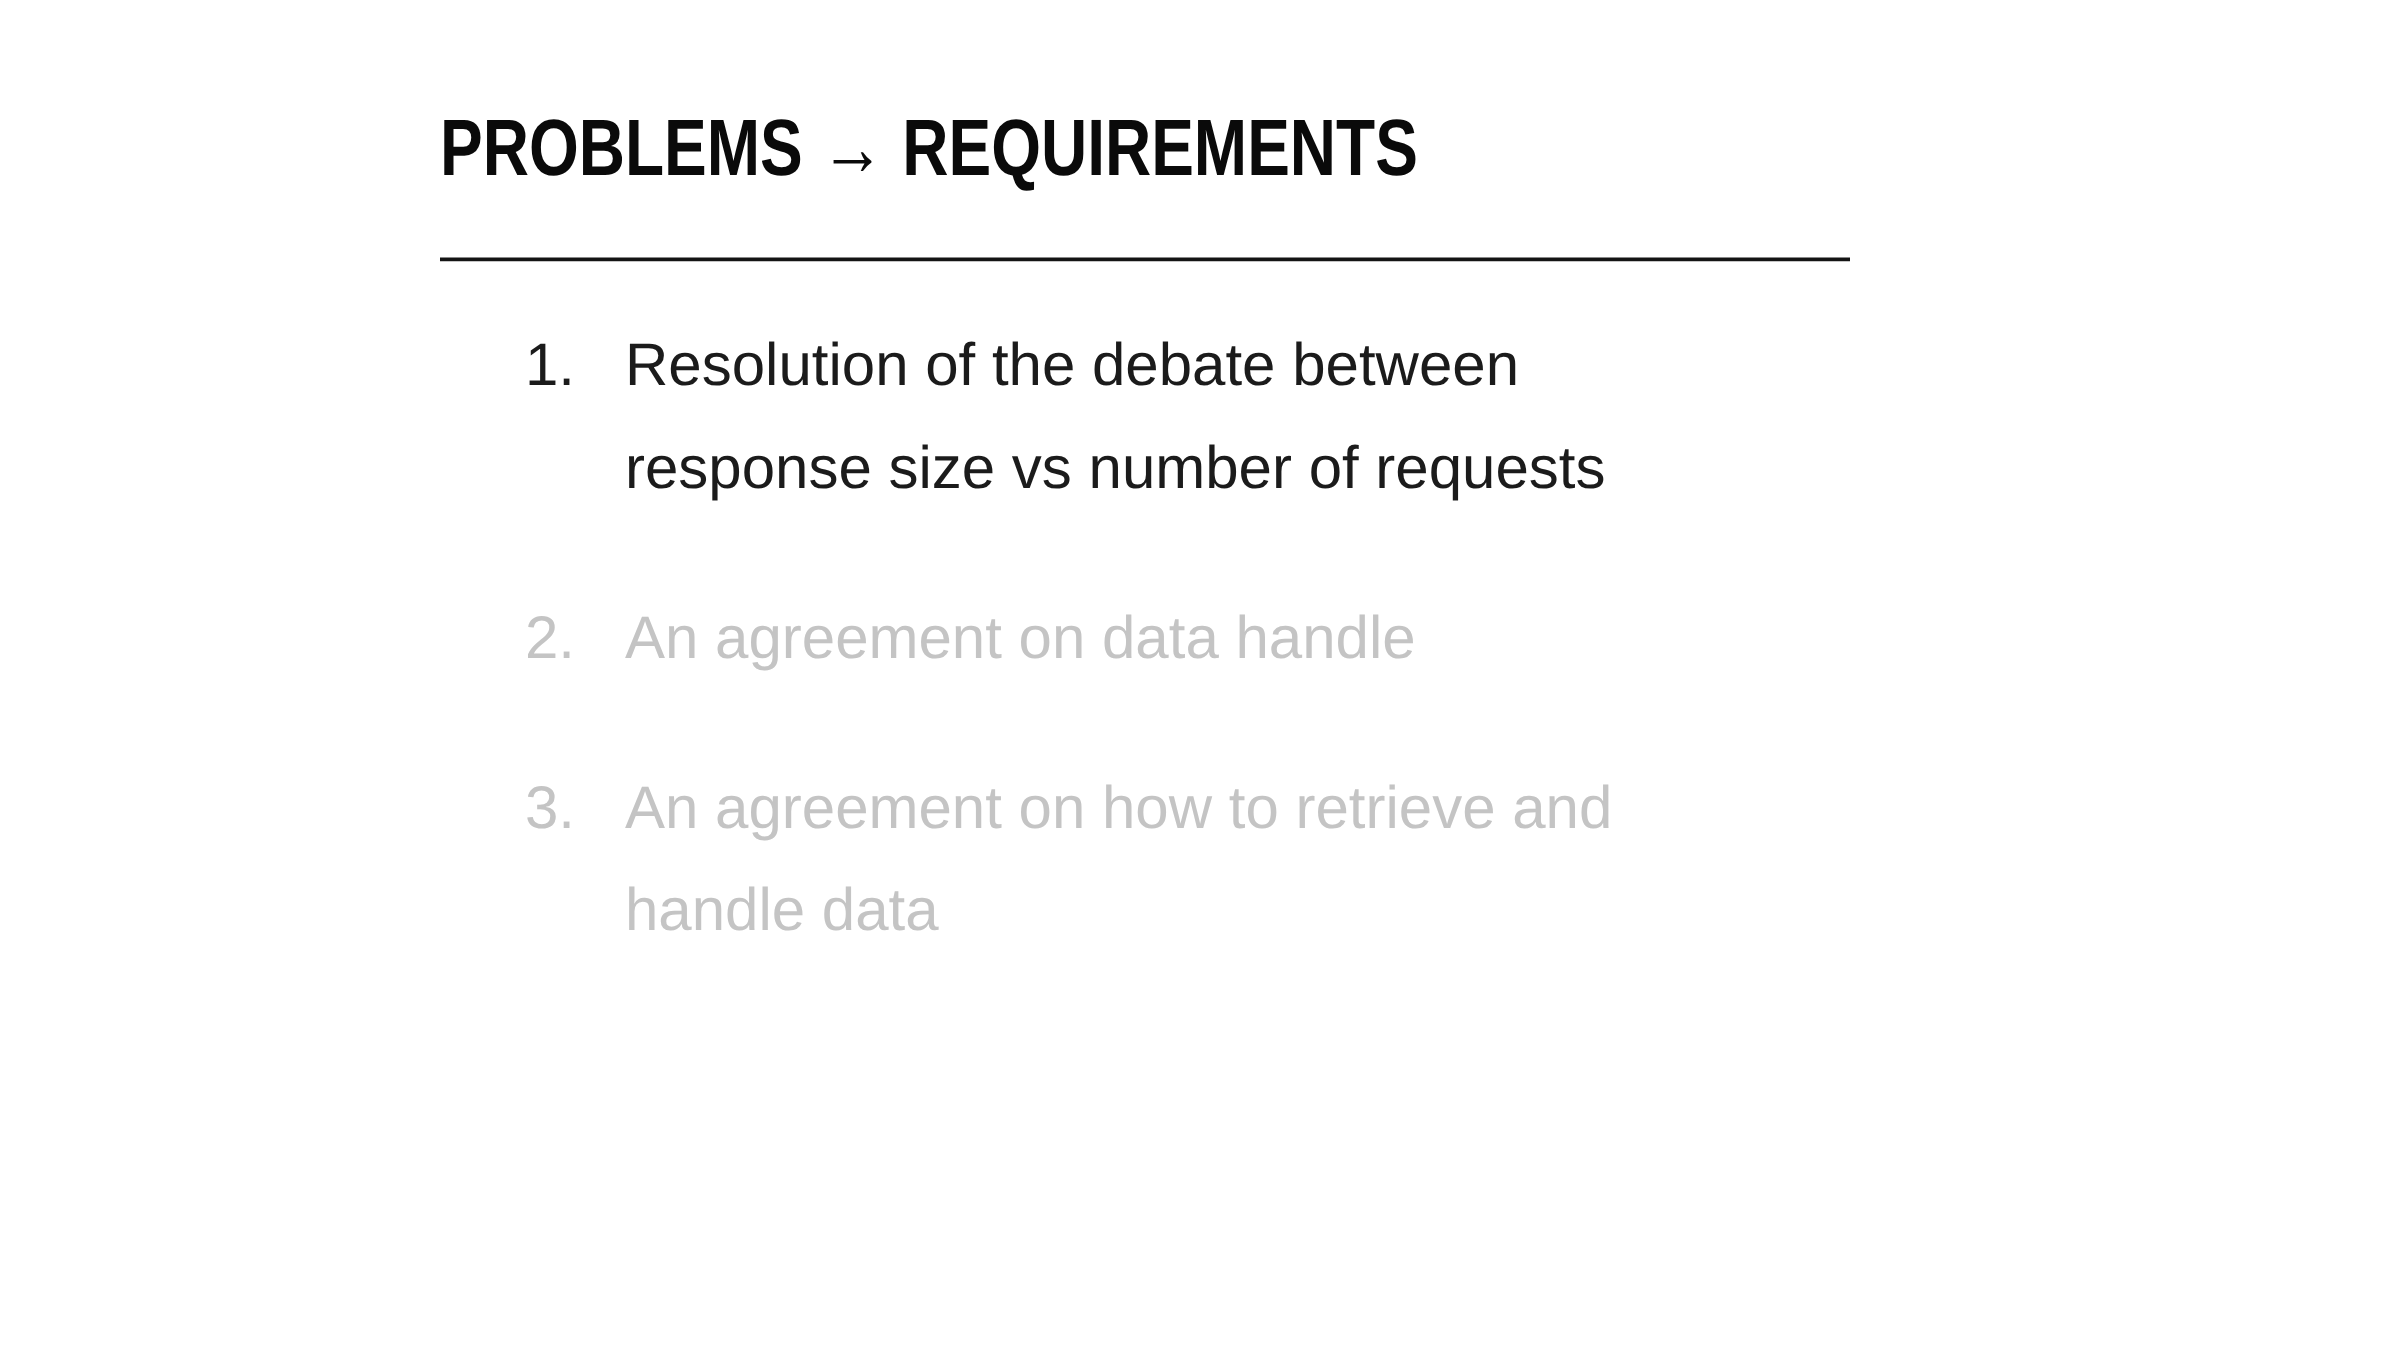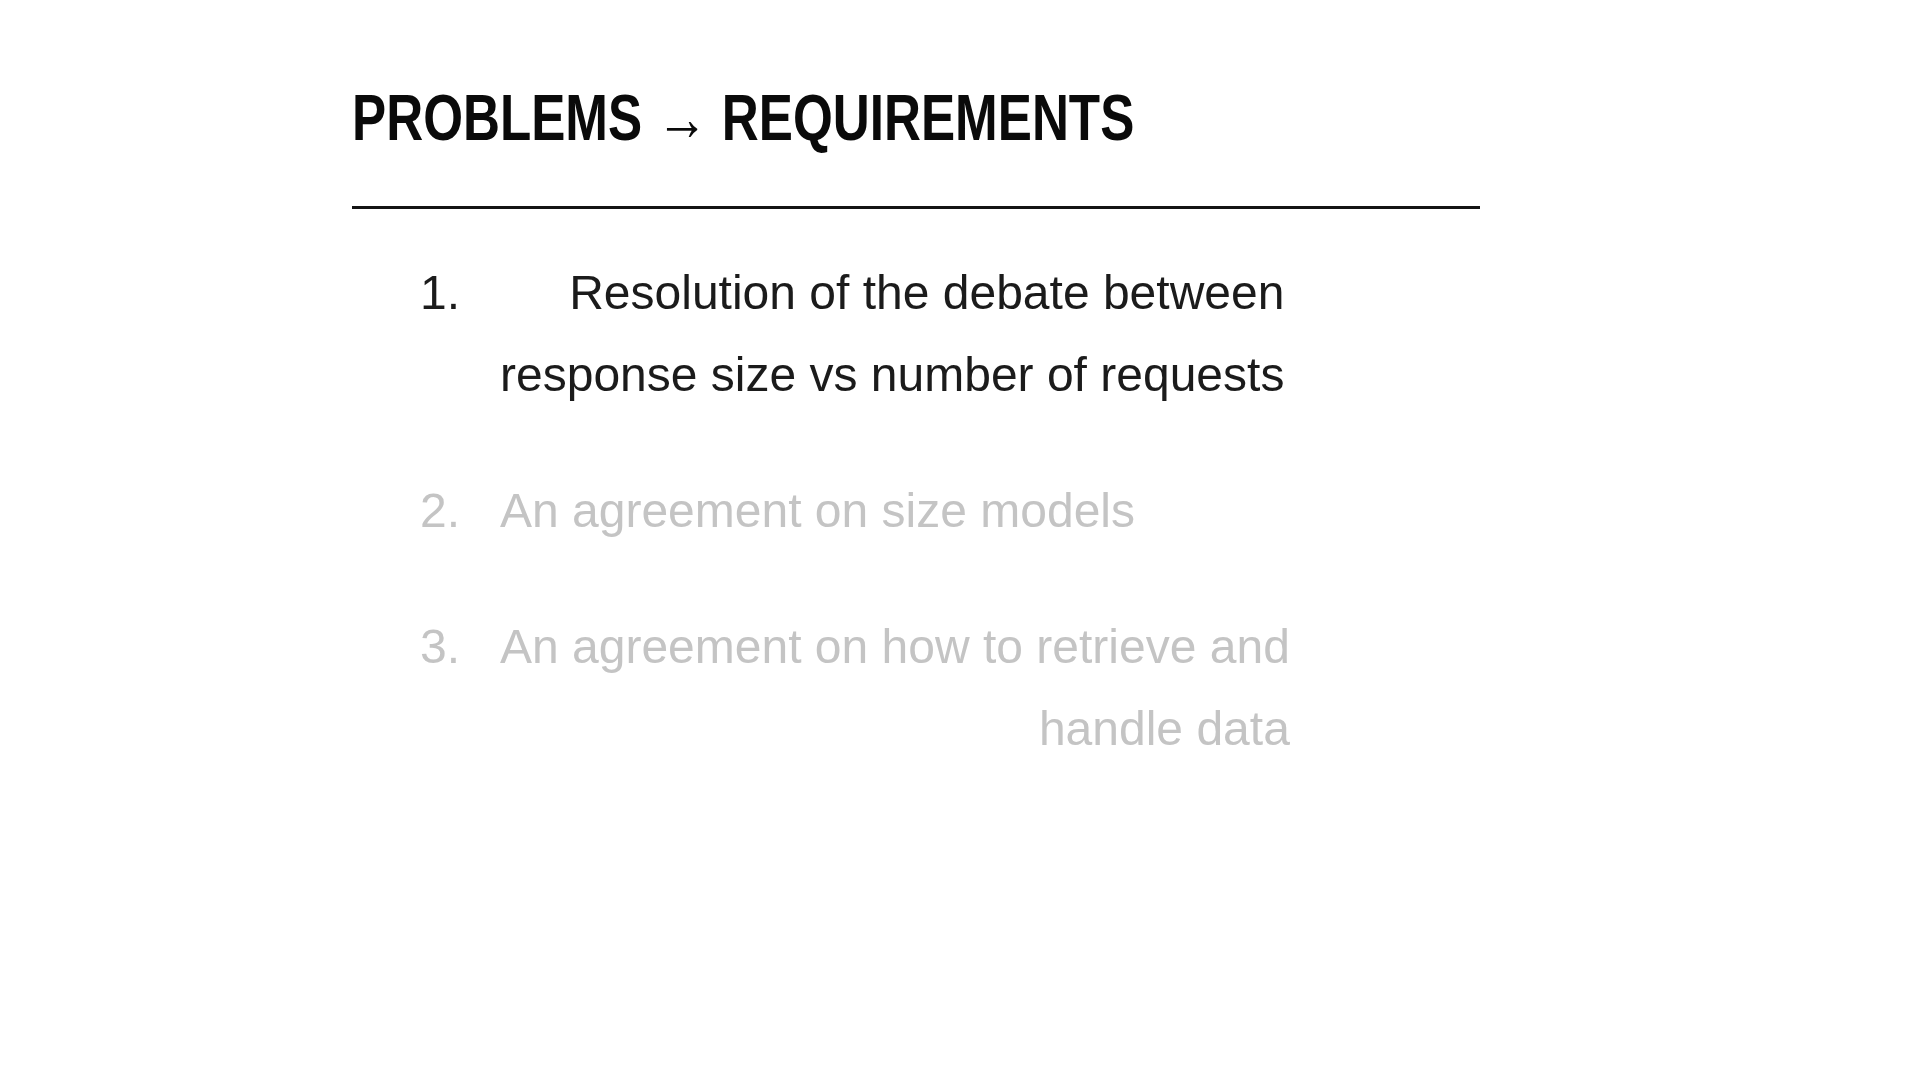--- a/index.html
+++ b/index.html
@@ -56,37 +56,36 @@
   }
   .req-list .item.active { color: var(--active-color, #1b1b1b); }
   .req-list .item.dimmed { color: var(--dimmed-color, #c4c4c4); }
   .req-list .num {
     flex: 0 0 80px;
     width: 80px;
   }
   .req-list .txt {
     flex: 0 0 auto;
     max-width: 980px;
-    text-align: right;
   }
 </style>
 </head>
 <body>
 
 <div class="slide">
   <h1 class="slide-title">PROBLEMS → REQUIREMENTS</h1>
   <div class="title-divider"></div>
   <ol class="req-list">
       <li class="item active">
         <span class="num">1.</span>
         <span class="txt">Resolution of the debate between<br>response size vs number of requests</span>
       </li>
       <li class="item dimmed">
         <span class="num">2.</span>
-        <span class="txt">An agreement on size models</span>
+        <span class="txt">An agreement on data handle</span>
       </li>
       <li class="item dimmed">
         <span class="num">3.</span>
         <span class="txt">An agreement on how to retrieve and<br>handle data</span>
       </li>
       <li class="item dimmed">
         <span class="num">4.</span>
       </li>
     </ol>
 </div>

